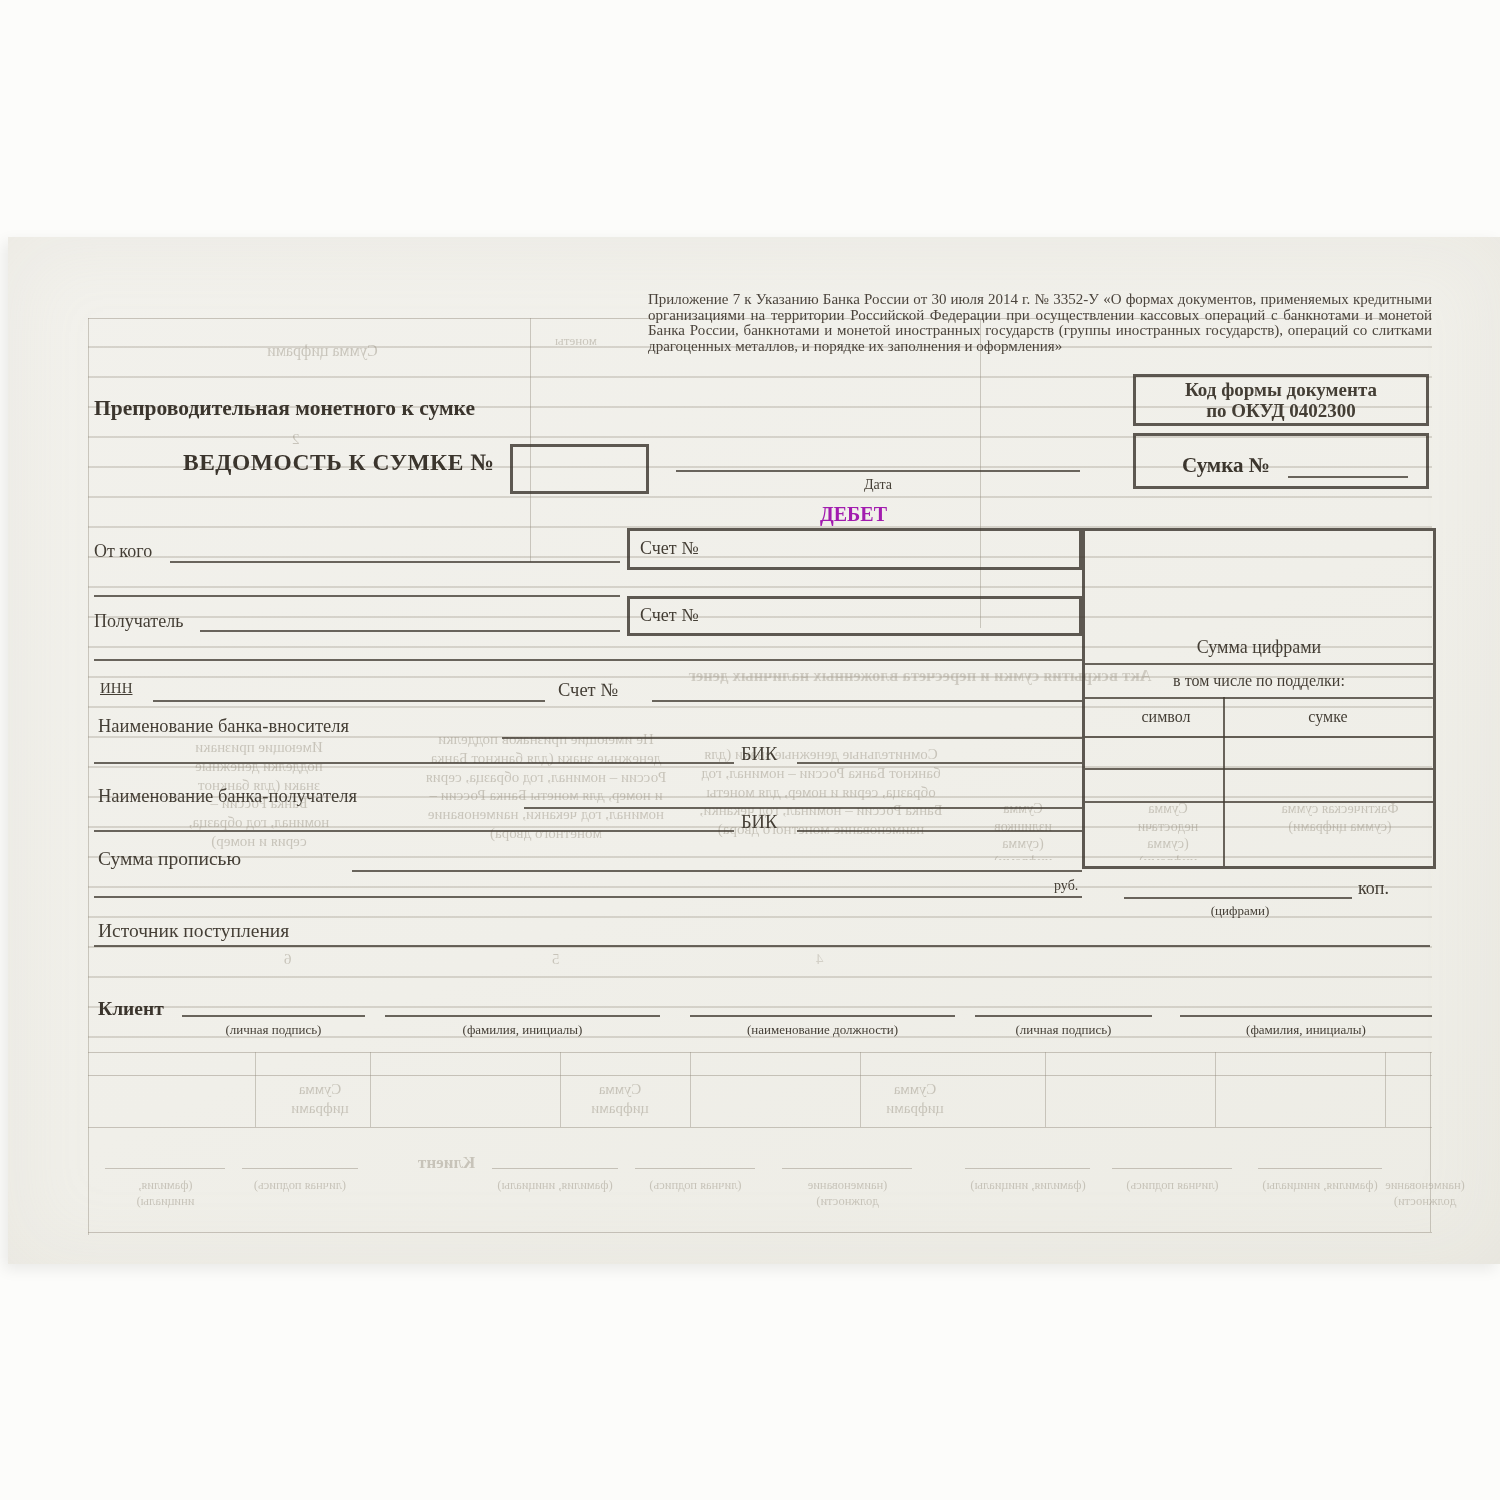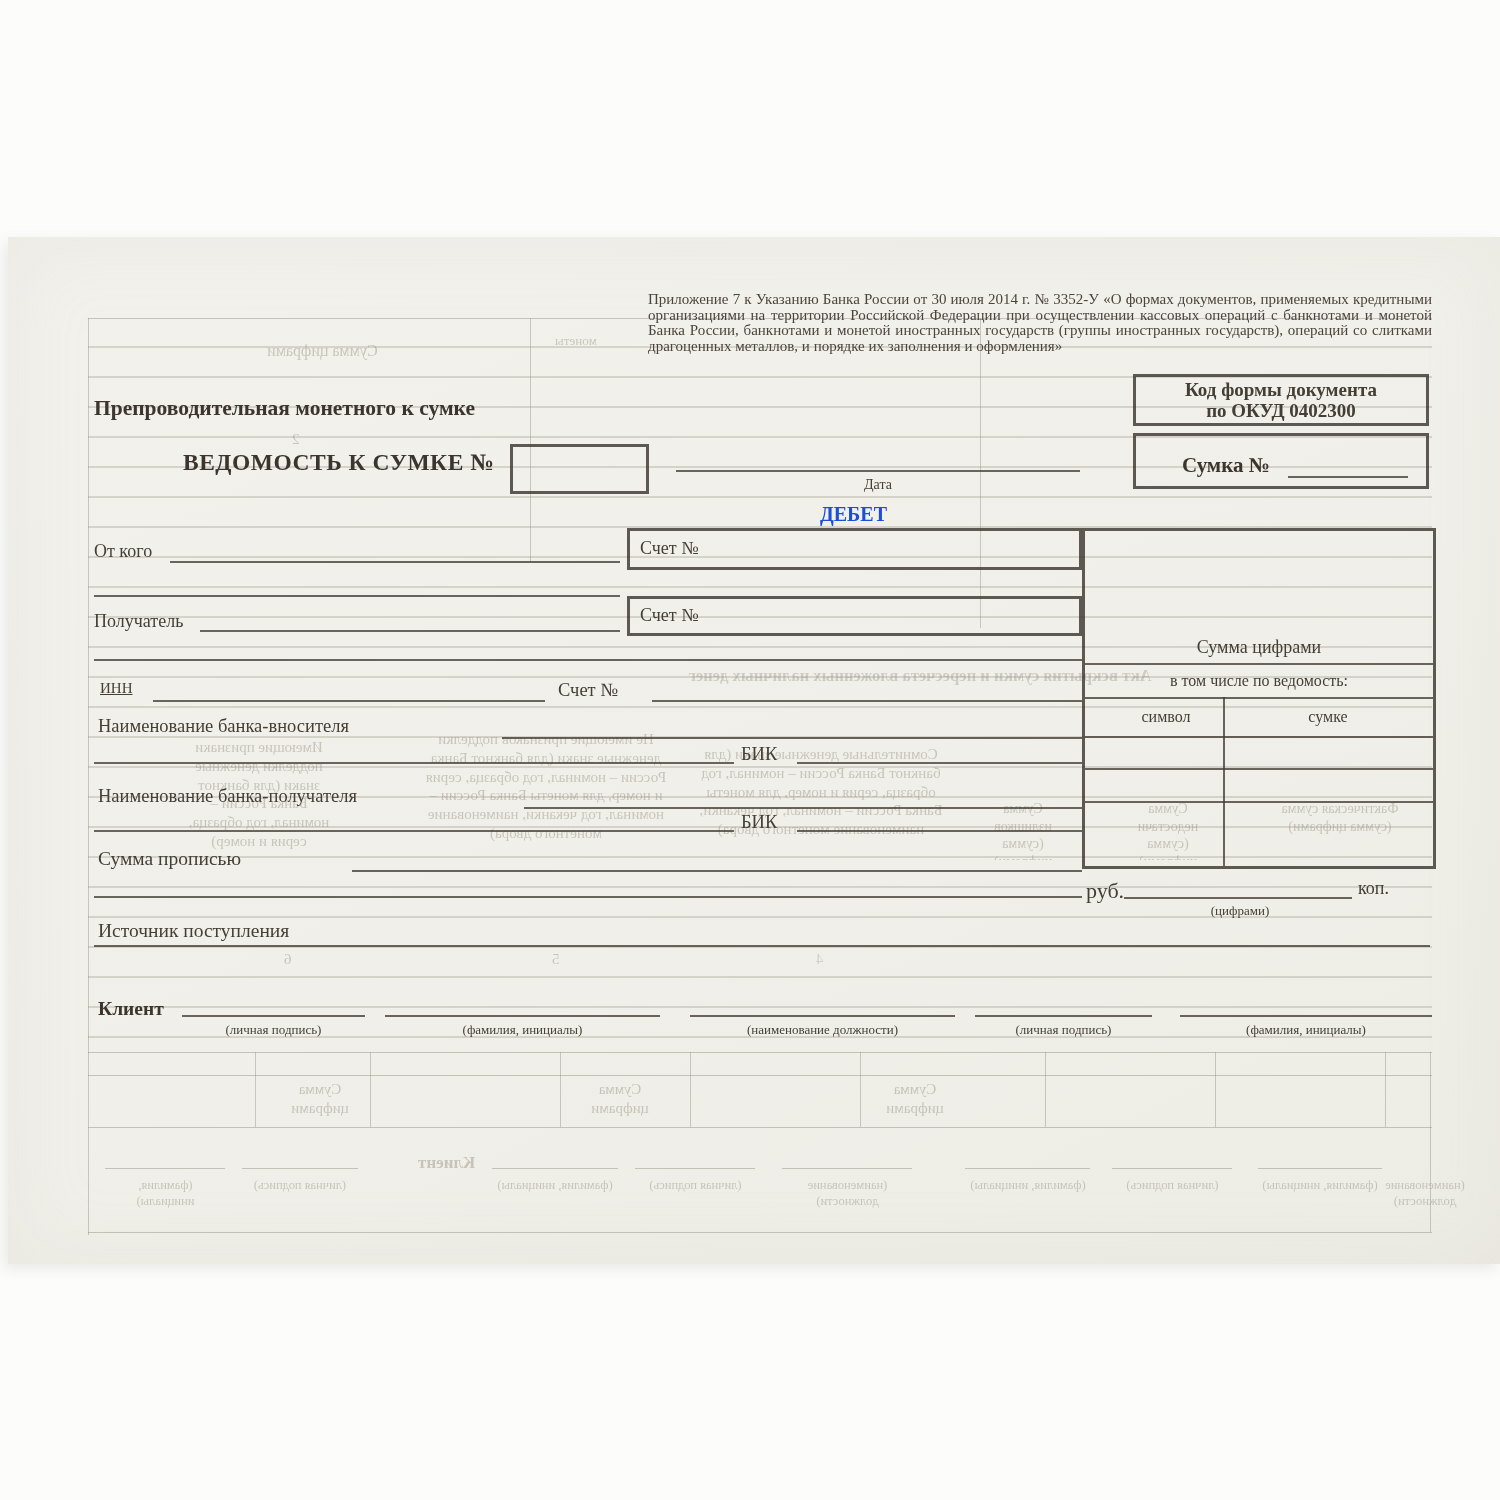--- a/index.html
+++ b/index.html
@@ -105,38 +105,38 @@
   <div class="box" style="left:510px;top:444px;width:133px;height:44px;"></div>
 
   <div class="ln" style="left:676px;top:470px;width:404px;"></div>
   <div class="w ctr" style="left:676px;top:477px;width:404px;font-size:14px;">Дата</div>
 
   <div class="box" style="left:1133px;top:433px;width:290px;height:50px;">
     <span class="t b" style="left:46px;top:18px;font-size:21px;color:#3b352d;">Сумка №</span>
     <span class="ln" style="left:152px;top:40px;width:120px;"></span>
   </div>
 
-  <div class="w ctr b" style="left:625px;top:503px;width:457px;font-size:20px;color:#1d4ed8;">ДЕБЕТ</div>
+  <div class="w ctr b" style="left:625px;top:503px;width:457px;font-size:20px;color:#a21caf;">ДЕБЕТ</div>
   <div class="box" style="left:627px;top:528px;width:449px;height:36px;">
     <span class="t" style="left:10px;top:8px;font-size:18px;">Счет №</span>
   </div>
   <div class="t" style="left:94px;top:542px;font-size:18px;">От кого</div>
   <div class="ln" style="left:170px;top:561px;width:450px;"></div>
 
   <div class="ln" style="left:94px;top:595px;width:526px;"></div>
   <div class="box" style="left:627px;top:596px;width:449px;height:34px;">
     <span class="t" style="left:10px;top:7px;font-size:18px;">Счет №</span>
   </div>
   <div class="t" style="left:94px;top:612px;font-size:18px;">Получатель</div>
   <div class="ln" style="left:200px;top:630px;width:420px;"></div>
 
   <div class="box panelrel" style="left:1082px;top:528px;width:348px;height:335px;">
     <div class="w ctr" style="left:0;top:106px;width:100%;font-size:18px;">Сумма цифрами</div>
     <div class="ln" style="left:0;top:132px;width:100%;"></div>
-    <div class="w ctr" style="left:0;top:141px;width:100%;font-size:16px;">в том числе по ведомость:</div>
+    <div class="w ctr" style="left:0;top:141px;width:100%;font-size:16px;">в том числе по подделки:</div>
     <div class="ln" style="left:0;top:166px;width:100%;"></div>
     <div class="vln" style="left:138px;top:166px;height:169px;"></div>
     <div class="w ctr" style="left:0;top:177px;width:162px;font-size:16px;">символ</div>
     <div class="w ctr" style="left:138px;top:177px;width:210px;font-size:16px;">сумке</div>
     <div class="ln" style="left:0;top:205px;width:100%;"></div>
     <div class="ln" style="left:0;top:237px;width:100%;"></div>
     <div class="ln" style="left:0;top:270px;width:100%;"></div>
   </div>
 
   <div class="ln" style="left:94px;top:659px;width:988px;"></div>
@@ -153,21 +153,21 @@
 
   <div class="t" style="left:98px;top:787px;font-size:18.5px;">Наименование банка-получателя</div>
   <div class="ln" style="left:524px;top:807px;width:558px;"></div>
   <div class="ln" style="left:94px;top:830px;width:640px;"></div>
   <div class="t" style="left:741px;top:813px;font-size:18.5px;">БИК</div>
   <div class="ln" style="left:797px;top:830px;width:285px;"></div>
 
   <div class="t" style="left:98px;top:849px;font-size:19.5px;text-align:center;">Сумма прописью</div>
   <div class="ln" style="left:352px;top:870px;width:730px;"></div>
 
-  <div class="t" style="left:1086px;top:879px;font-size:22px;">руб.</div>
+  <div class="t" style="left:1054px;top:879px;font-size:14px;">руб.</div>
   <div class="ln" style="left:1124px;top:897px;width:228px;"></div>
   <div class="t" style="left:1358px;top:879px;font-size:18px;">коп.</div>
   <div class="w ctr" style="left:1150px;top:903px;width:180px;font-size:13px;">(цифрами)</div>
 
   <div class="ln" style="left:94px;top:896px;width:988px;"></div>
   <div class="t" style="left:98px;top:921px;font-size:19.5px;">Источник поступления</div>
   <div class="ln" style="left:94px;top:945px;width:1336px;"></div>
 
   <div class="t b" style="left:98px;top:999px;font-size:19.5px;color:#3b352d;">Клиент</div>
   <div class="ln" style="left:182px;top:1015px;width:183px;"></div>

